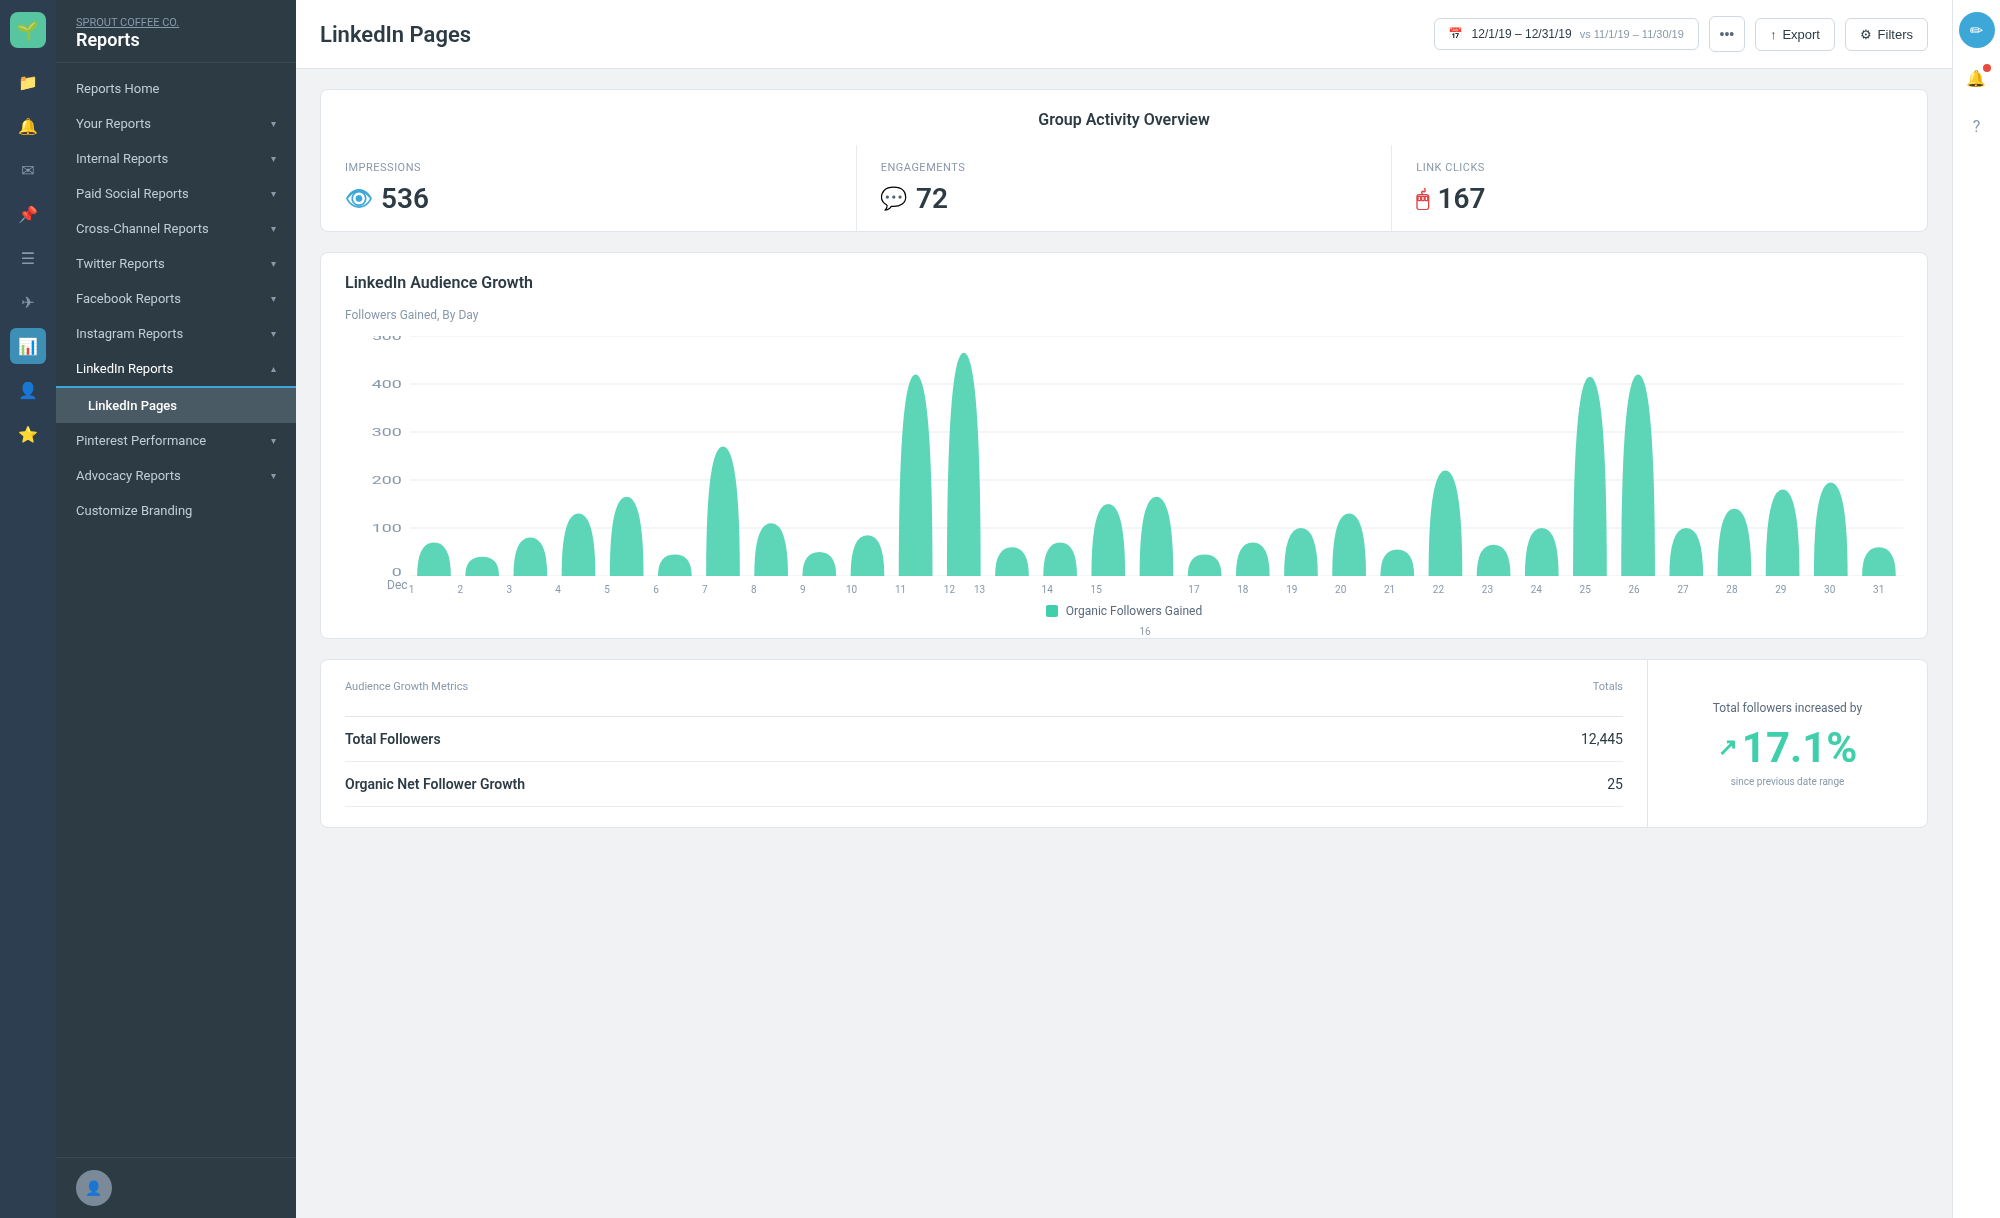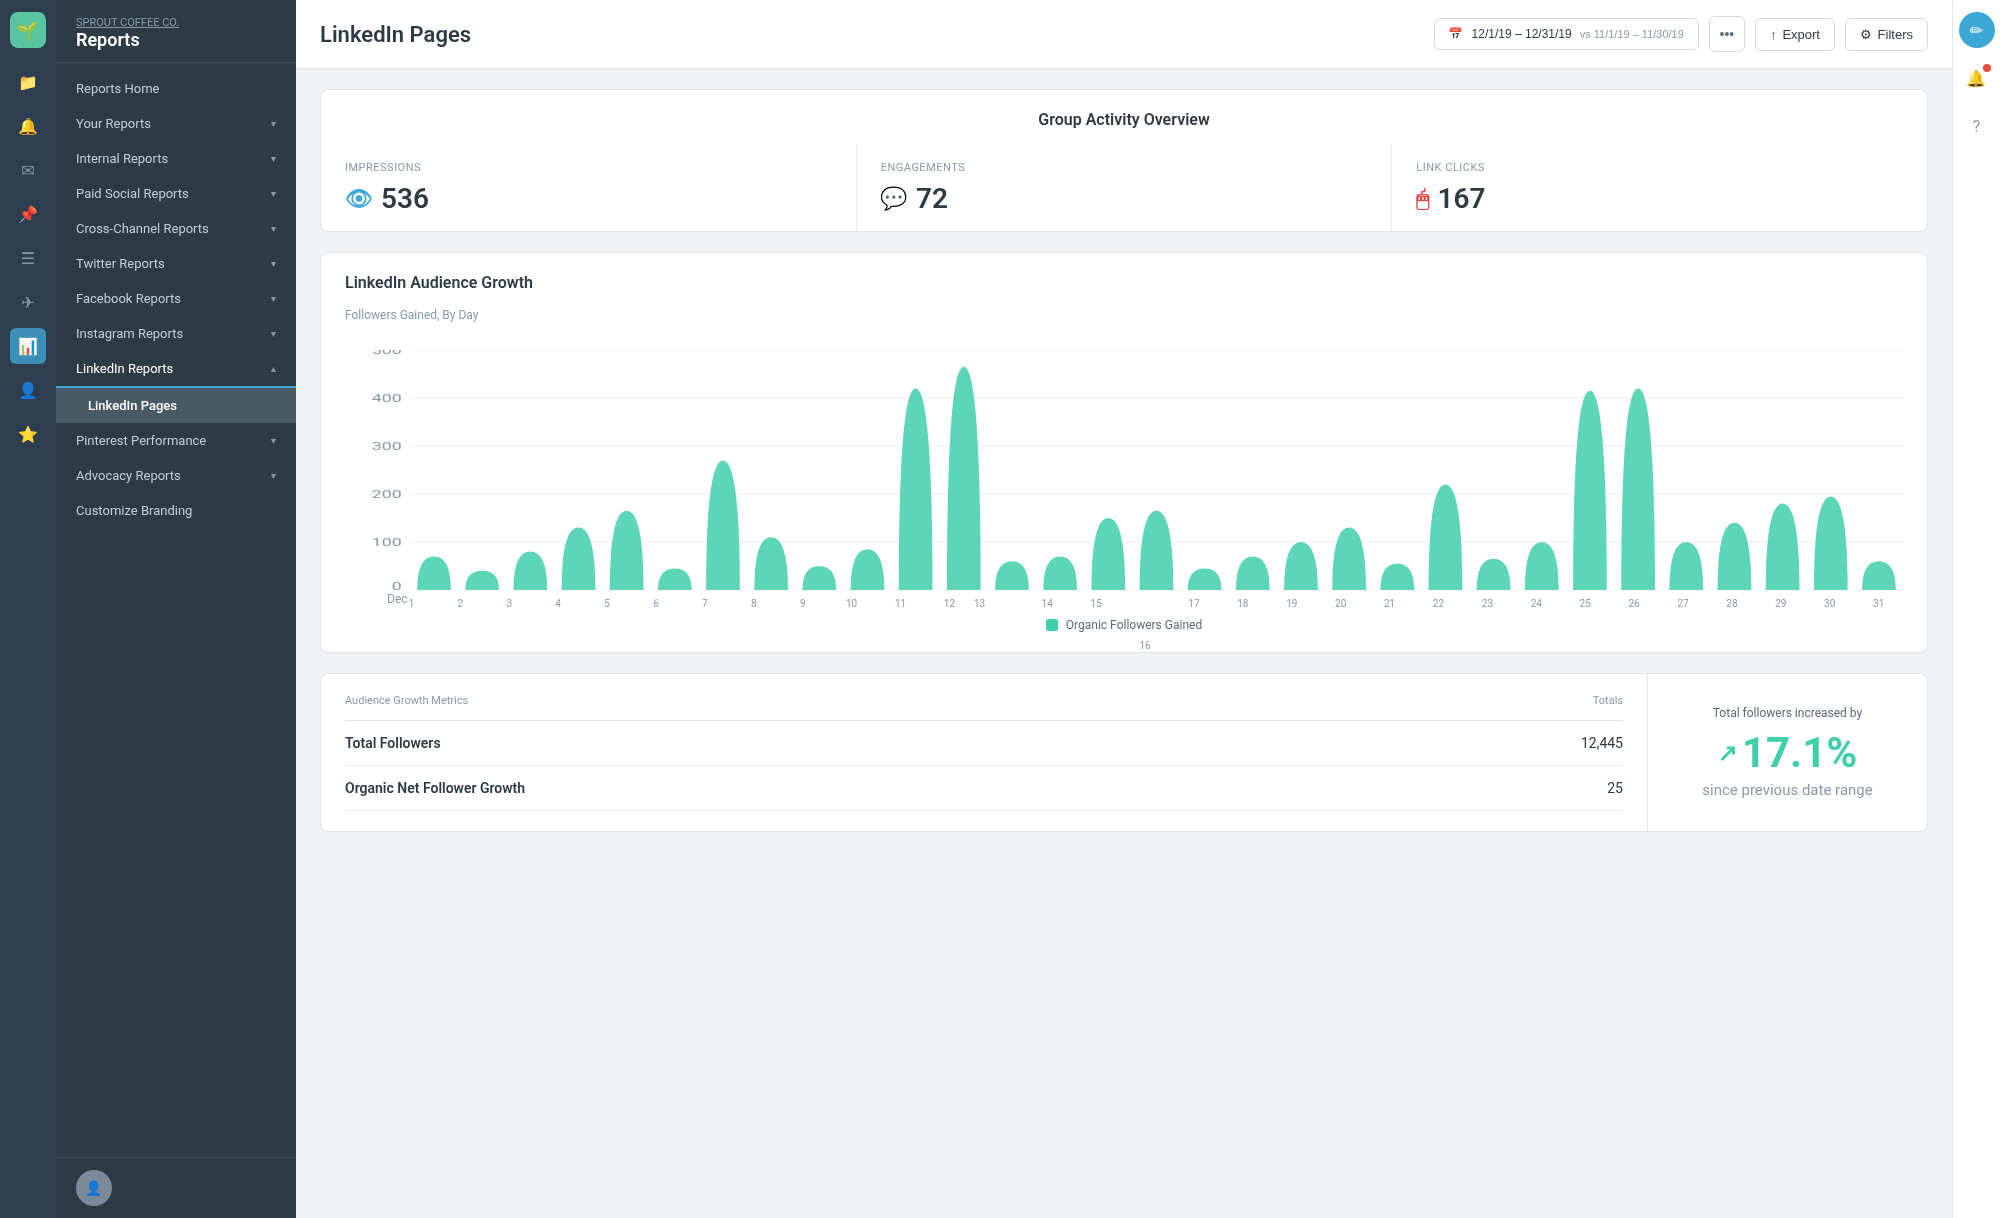--- a/index.html
+++ b/index.html
@@ -183,47 +183,47 @@
       font-size: 28px;
       font-weight: 600;
       color: #2d3b45;
     }
     .metric-icon { font-size: 22px; }
     .icon-blue { color: #3da8d8; }
     .icon-purple { color: #7c5cbf; }
     .icon-red { color: #e04444; }
 
     
-    .chart-label { font-size: 12px; color: #8899aa; margin-bottom: 28px; }
+    .chart-label { font-size: 12px; color: #8899aa; margin-bottom: 14px; }
     .chart-container { position: relative; height: 240px; }
     .chart-svg { width: 100%; height: 100%; }
 
     .legend { display: flex; align-items: center; gap: 8px; justify-content: center; margin-top: 12px; font-size: 12px; color: #5a6a7a; }
     .legend-dot { width: 12px; height: 12px; border-radius: 2px; background: #3fcfaa; }
 
     
     .metrics-table { width: 100%; }
-    .metrics-table-header { display: flex; justify-content: space-between; padding-bottom: 13px; border-bottom: 1px solid #e0e5ea; font-size: 11px; color: #8899aa; }
+    .metrics-table-header { display: flex; justify-content: space-between; padding-bottom: 23px; border-bottom: 1px solid #e0e5ea; font-size: 11px; color: #8899aa; }
     .metrics-table-row { display: flex; justify-content: space-between; align-items: center; padding: 14px 0; border-bottom: 1px solid #e8ecf0; }
     .metrics-table-row .row-label { font-size: 14px; font-weight: 600; color: #2d3b45; }
     .metrics-table-row .row-value { font-size: 14px; color: #2d3b45; }
 
     
     .growth-callout {
       padding: 20px 24px;
       display: flex;
       flex-direction: column;
       align-items: center;
       justify-content: center;
       border-left: 1px solid #e0e5ea;
     }
     .growth-callout .callout-label { font-size: 12px; color: #5a6a7a; text-align: center; margin-bottom: 8px; }
     .growth-callout .growth-value { font-size: 42px; font-weight: 700; color: #3fcfaa; display: flex; align-items: center; gap: 4px; }
     .growth-callout .growth-arrow { font-size: 24px; color: #3fcfaa; }
-    .growth-callout .callout-sub { font-size: 15px; color: #8899aa; text-align: right; margin-top: 4px; }
+    .growth-callout .callout-sub { font-size: 10px; color: #8899aa; text-align: right; margin-top: 4px; }
 
     .bottom-card { display: flex; }
     .bottom-left { flex: 1; padding: 20px 24px; }
     .bottom-right { width: 280px; }
 
     
     .right-rail {
       width: 48px;
       background: white;
       border-left: 1px solid #e0e5ea;

